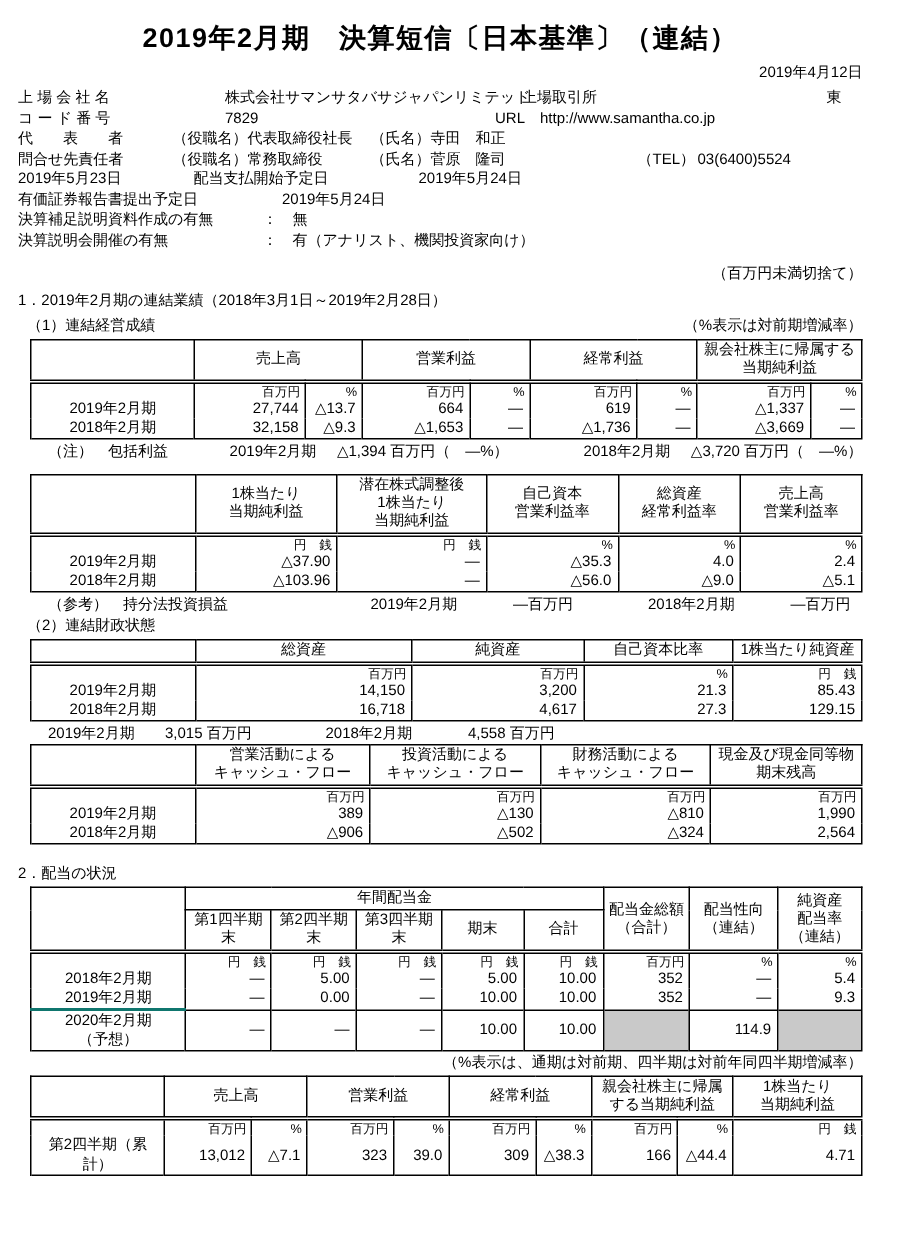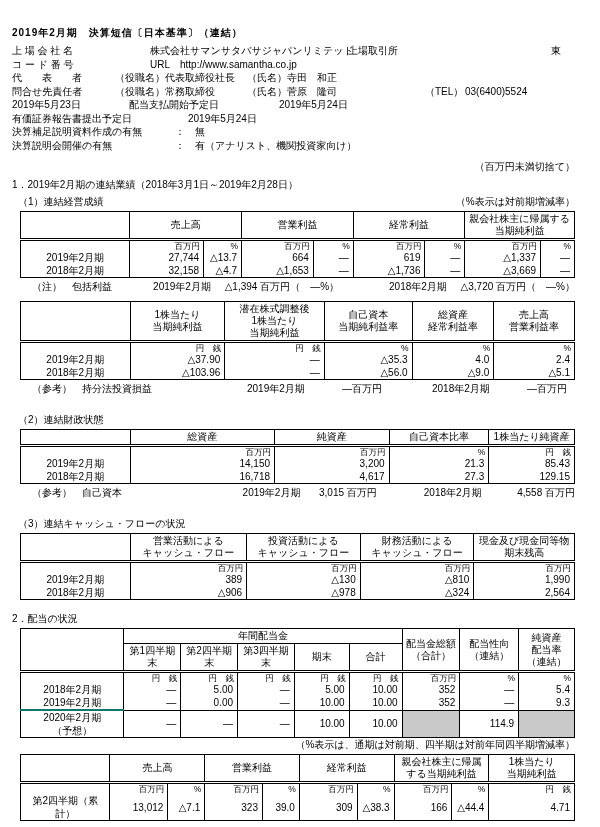--- a/index.html
+++ b/index.html
@@ -4,56 +4,58 @@
 <style>
   html,body{margin:0;padding:0;background:#fff;}
   body{
     width:600px;height:827px;
     color:#000;
     font-family:"Liberation Sans","DejaVu Sans",sans-serif;
     font-size:10px;
     -webkit-font-smoothing:antialiased;
   }
   .page{padding:8px 25px 0 12px;position:relative;}
-  .title{font-size:10px;font-weight:bold;letter-spacing:1px;margin:18px 0 4px 0;}
+  .title{text-align:center;font-size:18px;font-weight:bold;letter-spacing:1px;margin:5px 0 4px 0;}
   .date-line{text-align:right;font-size:10px;margin-bottom:4px;}
   .info-line{display:flex;line-height:13.5px;white-space:nowrap;}
   .info-line span{display:inline-block;}
   .grow{flex:1;}
   .rounding-note{text-align:right;margin:8px 0 2px 0;}
   .sec-heading{margin:4px 0 2px 0;}
   .sub-line{display:flex;justify-content:space-between;margin:3px 0 2px 6px;}
   table{border-collapse:collapse;table-layout:fixed;margin-left:8px;border:1.5px solid #000;}
   th,td{border:1px solid #000;font-weight:normal;overflow:hidden;}
   th.hd{text-align:center;vertical-align:middle;line-height:12px;padding:1px 2px;border-bottom:3px double #000;white-space:pre-line;}
   td.unit{font-size:8.5px;text-align:right;line-height:10px;padding:0 3px;border-top:none;border-bottom:none;}
   td.num{text-align:right;line-height:13px;padding:0 4px;border-top:none;border-bottom:none;}
   td.rl{text-align:center;line-height:13px;padding:0 2px;border-top:none;border-bottom:none;white-space:pre-line;}
   .note-line{display:flex;white-space:nowrap;margin:2px 0 0 20px;line-height:13px;}
   .note-line span{display:inline-block;}
   td.gray{background:#c9c9c9;}
-  .mt6{margin-top:18px;}.mt8{margin-top:8px;}.mt12{margin-top:12px;}
+  .mt6{margin-top:0;}.mt8{margin-top:8px;}.mt12{margin-top:12px;}
 </style>
 </head>
 <body>
 
 <div class="page">
 
   <div class="title">2019年2月期　決算短信〔日本基準〕（連結）</div>
+  <div class="date-line">2019年4月12日</div>
 
   <div class="info-line">
     <span style="width:138px">上 場 会 社 名</span>
     <span style="width:198px">株式会社サマンサタバサジャパンリミテッド</span>
     <span>上場取引所</span>
     <span class="grow"></span>
     <span style="margin-right:14px">東</span>
   </div>
 
   <div class="info-line">
     <span style="width:138px">コ ー ド 番 号</span>
+    <span style="width:180px">7829</span>
     <span style="width:30px">URL</span>
     <span>http://www.samantha.co.jp</span>
   </div>
 
   <div class="info-line">
     <span style="width:103px">代　　表　　者</span>
     <span style="width:132px">（役職名）代表取締役社長</span>
     <span>（氏名）寺田　和正</span>
   </div>
 
@@ -138,21 +140,21 @@
         <td class="num">664</td>
         <td class="num">―</td>
         <td class="num">619</td>
         <td class="num">―</td>
         <td class="num">△1,337</td>
         <td class="num">―</td>
       </tr>
       <tr>
         <td class="rl">2018年2月期</td>
         <td class="num">32,158</td>
-        <td class="num">△4.7</td>
+        <td class="num">△9.3</td>
         <td class="num">△1,653</td>
         <td class="num">―</td>
         <td class="num">△1,736</td>
         <td class="num">―</td>
         <td class="num">△3,669</td>
         <td class="num">―</td>
       </tr>
     </tbody>
   </table>
 
@@ -177,21 +179,21 @@
       </colgroup>
     <thead>
       <tr>
         <th class="hd"></th>
         <th class="hd">1株当たり
 当期純利益</th>
         <th class="hd">潜在株式調整後
 1株当たり
 当期純利益</th>
         <th class="hd">自己資本
-当期純利益率</th>
+営業利益率</th>
         <th class="hd">総資産
 経常利益率</th>
         <th class="hd">売上高
 営業利益率</th>
       </tr>
     </thead>
     <tbody>
       <tr>
         <td class="rl"></td>
         <td class="unit">円　銭</td>
@@ -267,30 +269,26 @@
         <td class="rl">2018年2月期</td>
         <td class="num">16,718</td>
         <td class="num">4,617</td>
         <td class="num">27.3</td>
         <td class="num">129.15</td>
       </tr>
     </tbody>
   </table>
 
   <div class="note-line">
-    <span style="width:215px">（参考）　自己資本</span>
     <span style="width:78px">2019年2月期</span>
     <span style="width:107px">3,015 百万円</span>
     <span style="width:78px">2018年2月期</span>
     <span style="margin-left:17px">4,558 百万円</span>
   </div>
 
-  <div class="sub-line mt6">
-    <span>（3）連結キャッシュ・フローの状況</span>
-  </div>
 
   <table>
     <colgroup>
         <col style="width:110px">
         <col style="width:117px">
         <col style="width:114px">
         <col style="width:114px">
         <col style="width:101px">
       </colgroup>
     <thead>
@@ -317,21 +315,21 @@
       <tr>
         <td class="rl">2019年2月期</td>
         <td class="num">389</td>
         <td class="num">△130</td>
         <td class="num">△810</td>
         <td class="num">1,990</td>
       </tr>
       <tr>
         <td class="rl">2018年2月期</td>
         <td class="num">△906</td>
-        <td class="num">△978</td>
+        <td class="num">△502</td>
         <td class="num">△324</td>
         <td class="num">2,564</td>
       </tr>
     </tbody>
   </table>
 
   <div class="sec-heading mt12">2．配当の状況</div>
 
   <table>
     <colgroup>

